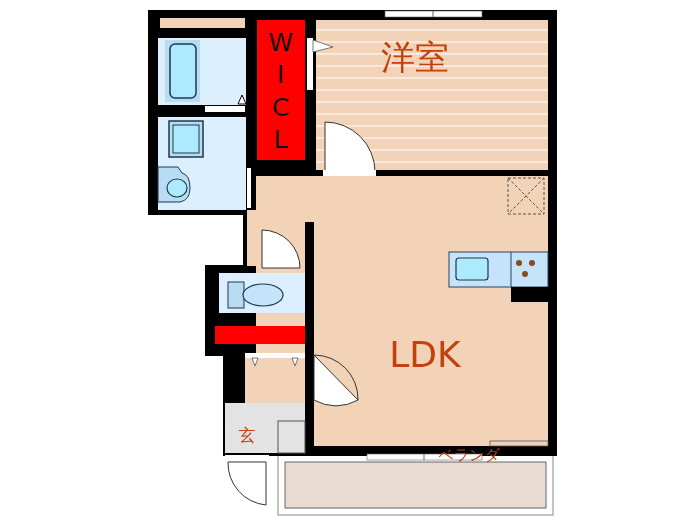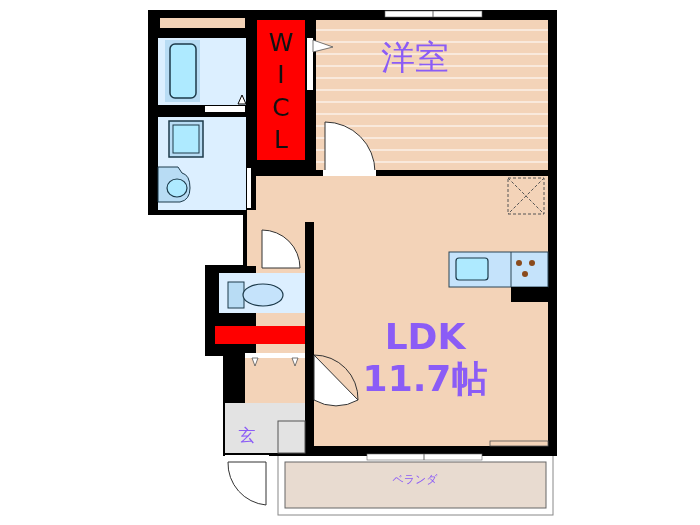--- a/index.html
+++ b/index.html
@@ -1,18 +1,18 @@
 <!DOCTYPE html>
 <html><head>
 <meta charset="utf-8">
 <style>
   html,body{margin:0;padding:0;background:#fff;}
   body{width:700px;height:525px;position:relative;overflow:hidden;font-family:"DejaVu Sans",sans-serif;}
   .abs{position:absolute;box-sizing:border-box;}
-  .label{color:#8b5cf6;text-align:center;line-height:1.05;}
+  .label{color:#c2410c;text-align:center;line-height:1.05;}
 </style>
 </head>
 <body>
 
 <svg class="abs" style="left:0;top:0" width="700" height="525" viewBox="0 0 700 525">
 
   <g>
     <rect x="278" y="455" width="275" height="60" fill="#fff" stroke="#888" stroke-width="1"></rect>
     <rect x="285" y="462" width="261" height="46" fill="#e8dbd0" stroke="#666" stroke-width="1"></rect>
   </g>
@@ -107,20 +107,19 @@
   <div>W</div>
   <div style="margin-top:6px">I</div>
   <div style="margin-top:6px">C</div>
   <div style="margin-top:6px">L</div>
 </div>
 
 <div class="abs label" style="left:360px;top:40px;width:110px;font-size:34px;">
   <div>洋室</div>
 </div>
 
-<div class="abs label" style="left:350px;top:318px;width:150px;font-size:36px;font-weight:bold;">
+<div class="abs label" style="left:350px;top:336px;width:150px;font-size:36px;">
   <div>LDK</div>
-  <div style="margin-top:4px">11.7帖</div>
 </div>
 
 <div class="abs label" style="left:232px;top:427px;width:30px;font-size:17px;">玄</div>
 
-<div class="abs label" style="left:330px;top:474px;width:170px;font-size:11px;">ベランダ</div>
+<div class="abs label" style="left:330px;top:448px;width:170px;font-size:15px;text-align:right;">ベランダ</div>
 
 </body></html>

